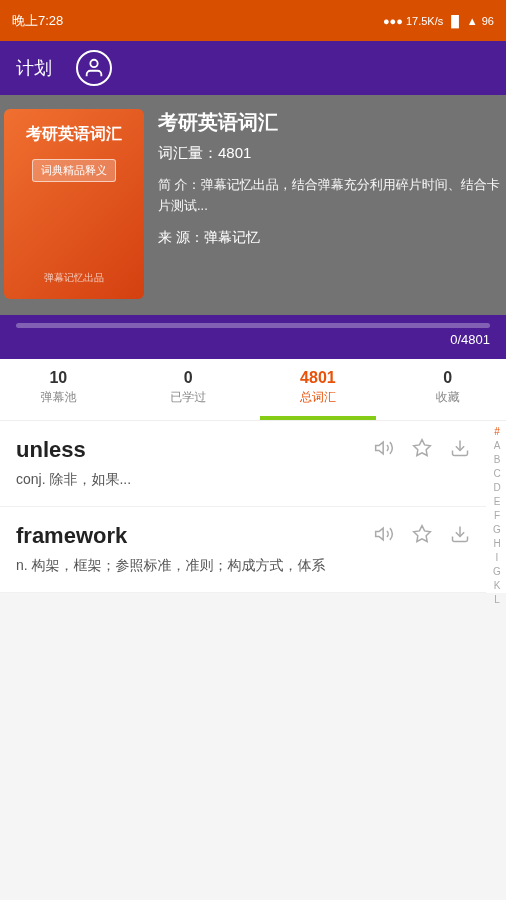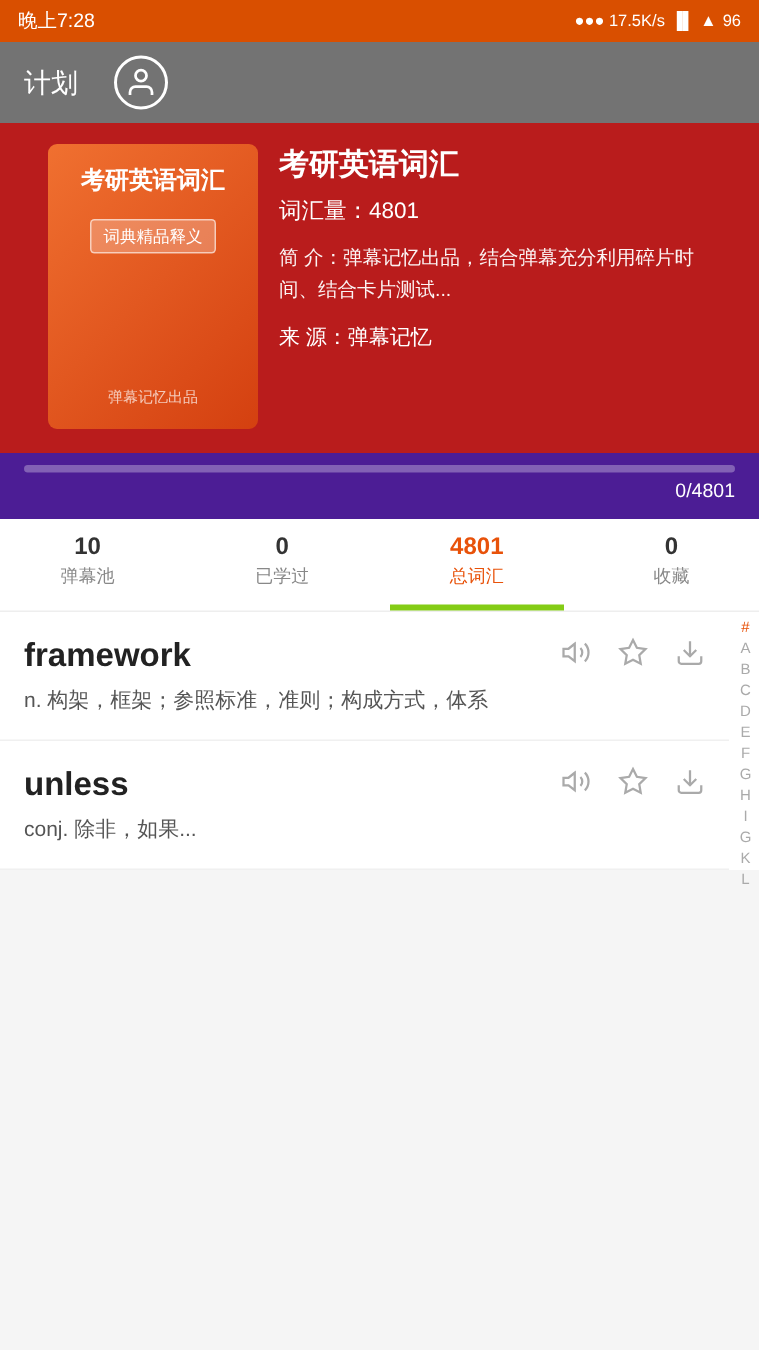--- a/index.html
+++ b/index.html
@@ -11,38 +11,38 @@
       overflow-x: hidden;
     }
 
     
     .status-bar {
       background: #d94f00;
       display: flex;
       justify-content: space-between;
       align-items: center;
       padding: 6px 12px;
-      height: 28px;
+      height: 41px;
     }
     .status-time {
       color: white;
       font-size: 13px;
       font-weight: 500;
     }
     .status-icons {
       display: flex;
       align-items: center;
       gap: 4px;
       color: white;
       font-size: 11px;
     }
 
     
     .header {
-      background: #737373;
+      background: #4c1d95;
       display: flex;
       align-items: center;
       padding: 10px 16px;
       height: 54px;
       gap: 12px;
     }
     .header-title {
       color: white;
       font-size: 18px;
       font-weight: 500;
@@ -66,22 +66,22 @@
       border-radius: 50%;
       display: flex;
       align-items: center;
       justify-content: center;
       color: white;
       font-size: 18px;
     }
 
     
     .book-section {
-      background: #b91c1c;
-      padding: 14px 32px 16px;
+      background: #737373;
+      padding: 14px 4px 16px;
     }
     .book-card {
       display: flex;
       gap: 14px;
       align-items: flex-start;
     }
     .book-cover {
       width: 140px;
       height: 190px;
       background: linear-gradient(135deg, #f07030, #d44010);
@@ -328,21 +328,21 @@
     <span class="tab-number">0</span>
     <span class="tab-label">收藏</span>
   </div>
 </div>
 
 <div class="content-area">
   <div class="word-list">
 
     <div class="word-item">
       <div class="word-row">
-        <span class="word-text">framework</span>
+        <span class="word-text">unless</span>
         <div class="word-actions">
           <span class="word-action-icon">
             <svg width="20" height="20" viewBox="0 0 24 24" fill="none" stroke="#aaa" stroke-width="1.8">
               <polygon points="11 5 6 9 2 9 2 15 6 15 11 19 11 5"></polygon>
               <path d="M19.07 4.93a10 10 0 0 1 0 14.14"></path>
               <path d="M15.54 8.46a5 5 0 0 1 0 7.07"></path>
             </svg>
           </span>
           <span class="word-action-icon">
             <svg width="20" height="20" viewBox="0 0 24 24" fill="none" stroke="#aaa" stroke-width="1.8">
@@ -351,26 +351,26 @@
           </span>
           <span class="word-action-icon">
             <svg width="20" height="20" viewBox="0 0 24 24" fill="none" stroke="#aaa" stroke-width="1.8">
               <path d="M21 15v4a2 2 0 0 1-2 2H5a2 2 0 0 1-2-2v-4"></path>
               <polyline points="7 10 12 15 17 10"></polyline>
               <line x1="12" y1="15" x2="12" y2="3"></line>
             </svg>
           </span>
         </div>
       </div>
-      <div class="word-definition">n. 构架，框架；参照标准，准则；构成方式，体系</div>
+      <div class="word-definition">conj. 除非，如果...</div>
     </div>
 
     <div class="word-item">
       <div class="word-row">
-        <span class="word-text">unless</span>
+        <span class="word-text">framework</span>
         <div class="word-actions">
           <span class="word-action-icon">
             <svg width="20" height="20" viewBox="0 0 24 24" fill="none" stroke="#aaa" stroke-width="1.8">
               <polygon points="11 5 6 9 2 9 2 15 6 15 11 19 11 5"></polygon>
               <path d="M19.07 4.93a10 10 0 0 1 0 14.14"></path>
               <path d="M15.54 8.46a5 5 0 0 1 0 7.07"></path>
             </svg>
           </span>
           <span class="word-action-icon">
             <svg width="20" height="20" viewBox="0 0 24 24" fill="none" stroke="#aaa" stroke-width="1.8">
@@ -379,21 +379,21 @@
           </span>
           <span class="word-action-icon">
             <svg width="20" height="20" viewBox="0 0 24 24" fill="none" stroke="#aaa" stroke-width="1.8">
               <path d="M21 15v4a2 2 0 0 1-2 2H5a2 2 0 0 1-2-2v-4"></path>
               <polyline points="7 10 12 15 17 10"></polyline>
               <line x1="12" y1="15" x2="12" y2="3"></line>
             </svg>
           </span>
         </div>
       </div>
-      <div class="word-definition">conj. 除非，如果...</div>
+      <div class="word-definition">n. 构架，框架；参照标准，准则；构成方式，体系</div>
     </div>
 
   </div>
 
   <div class="alphabet-sidebar">
     <span class="alpha-letter hash">#</span>
     <span class="alpha-letter">A</span>
     <span class="alpha-letter">B</span>
     <span class="alpha-letter">C</span>
     <span class="alpha-letter">D</span>

